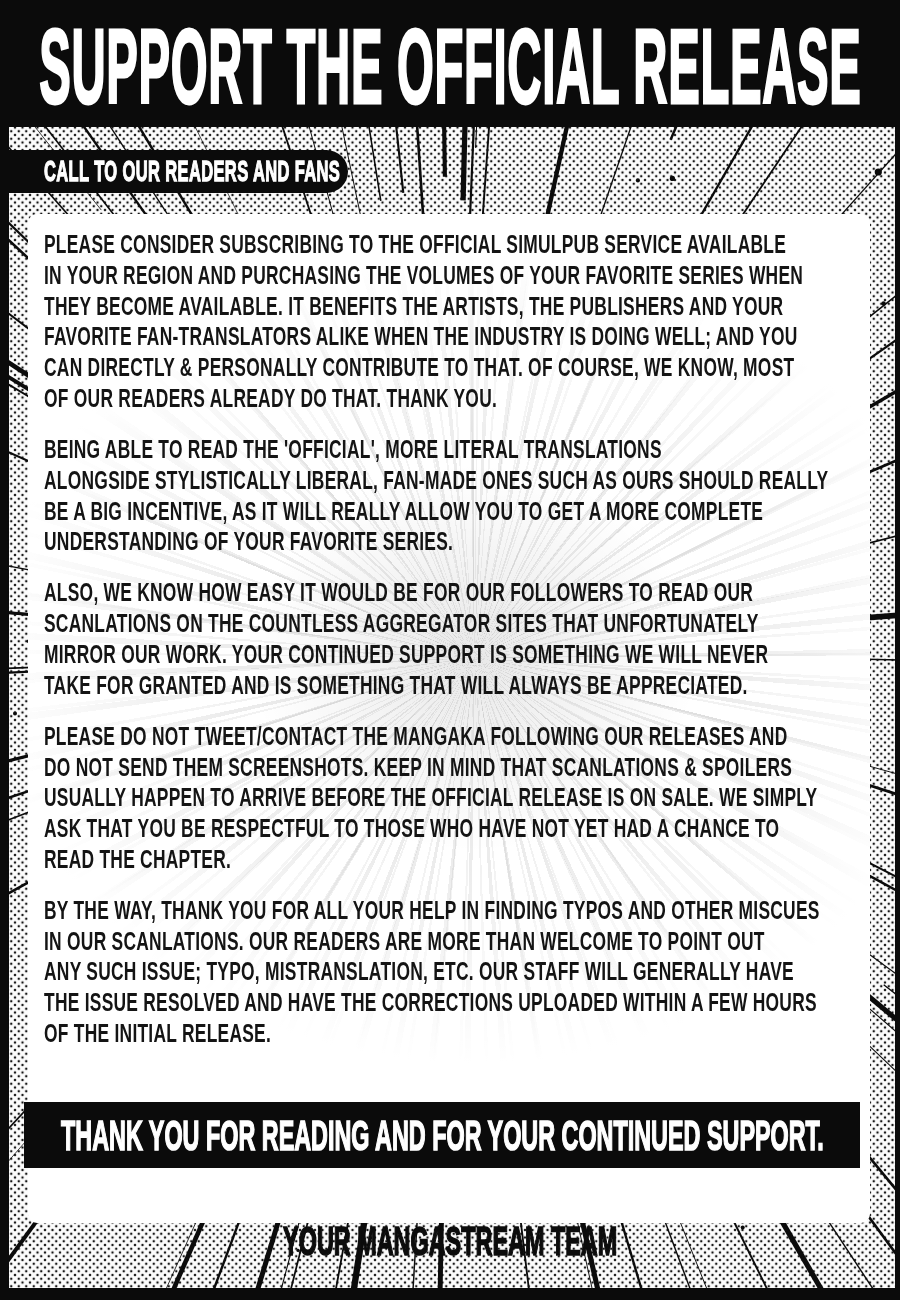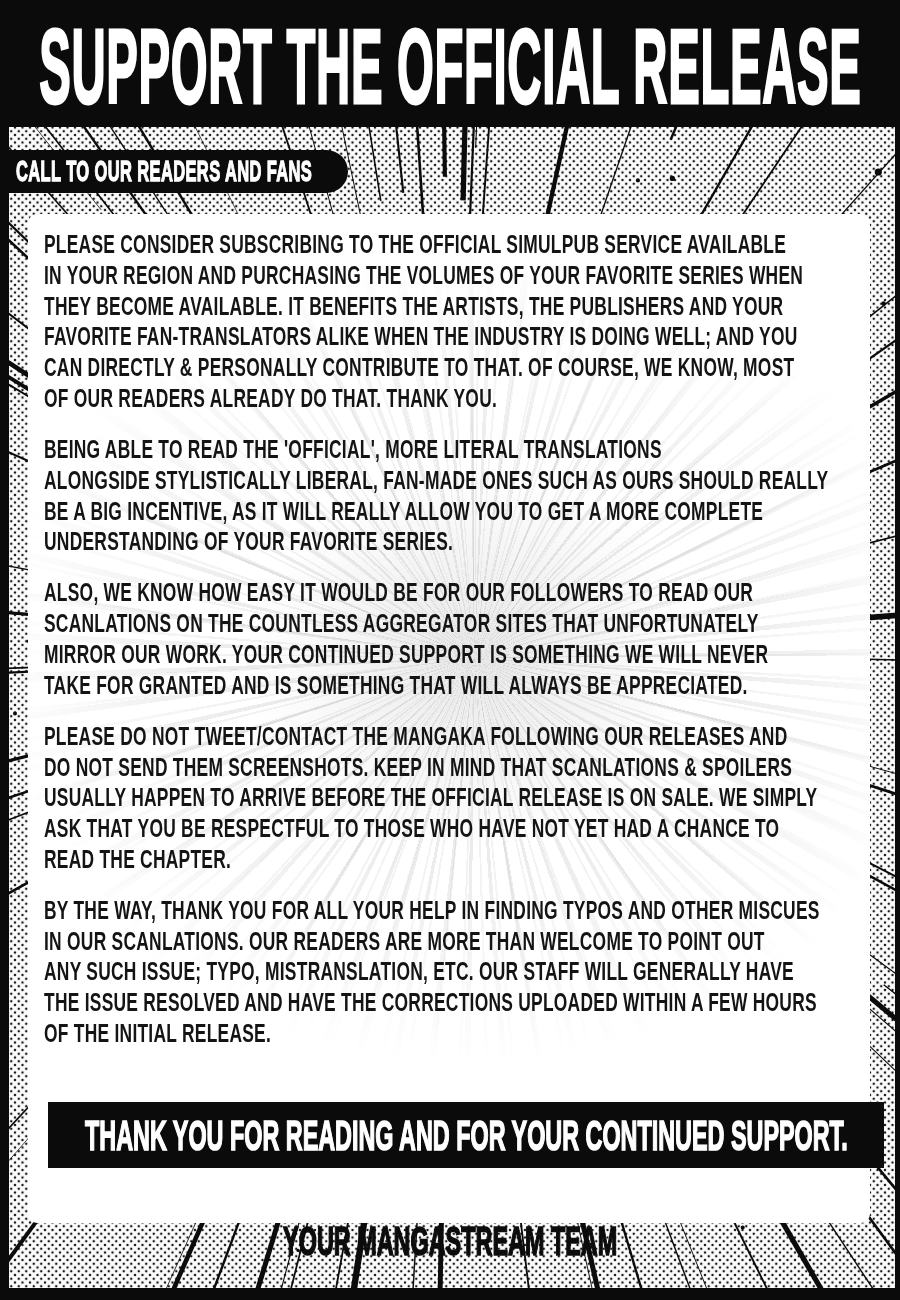--- a/index.html
+++ b/index.html
@@ -30,36 +30,36 @@
     padding-top:6px;box-sizing:border-box;
   }
   .banner .title{
     color:#ffffff;font-size:74px;font-weight:700;white-space:nowrap;
     letter-spacing:1px;-webkit-text-stroke:2px #ffffff;
     transform:scale(0.64,1.42);transform-origin:center center;
   }
   .tab{
     position:absolute;left:0;top:150px;width:348px;height:43px;z-index:3;
     background:#0b0b0b;border-radius:0 22px 22px 0;
-    display:flex;align-items:center;padding-left:16px;box-sizing:border-box;
+    display:flex;align-items:center;padding-left:44px;box-sizing:border-box;
   }
   .tab .tab-label{
     color:#ffffff;font-size:22px;font-weight:700;white-space:nowrap;
     -webkit-text-stroke:1px #ffffff;letter-spacing:0.5px;
     transform:scale(0.75,1.3);transform-origin:left center;
   }
   .body-text{
     position:absolute;left:44px;top:229px;width:1060px;z-index:4;
     transform:scale(0.87,1.28);transform-origin:0 0;
     color:#141414;font-size:20px;line-height:24px;font-weight:700;
     letter-spacing:0.3px;
   }
   .body-text p{margin:0 0 16px 0;white-space:pre-line;}
   .thanks-bar{
-    position:absolute;left:48px;top:1102px;width:836px;height:66px;z-index:4;
+    position:absolute;left:24px;top:1102px;width:836px;height:66px;z-index:4;
     background:#0b0b0b;display:flex;align-items:center;justify-content:center;
   }
   .thanks-bar .thanks-text{
     color:#ffffff;font-size:32px;font-weight:700;white-space:nowrap;
     -webkit-text-stroke:1.2px #ffffff;
     transform:scale(0.73,1.35);transform-origin:center center;
   }
   .signature-row{
     position:absolute;left:32px;top:1213px;width:836px;height:55px;z-index:4;
     display:flex;align-items:center;justify-content:center;

